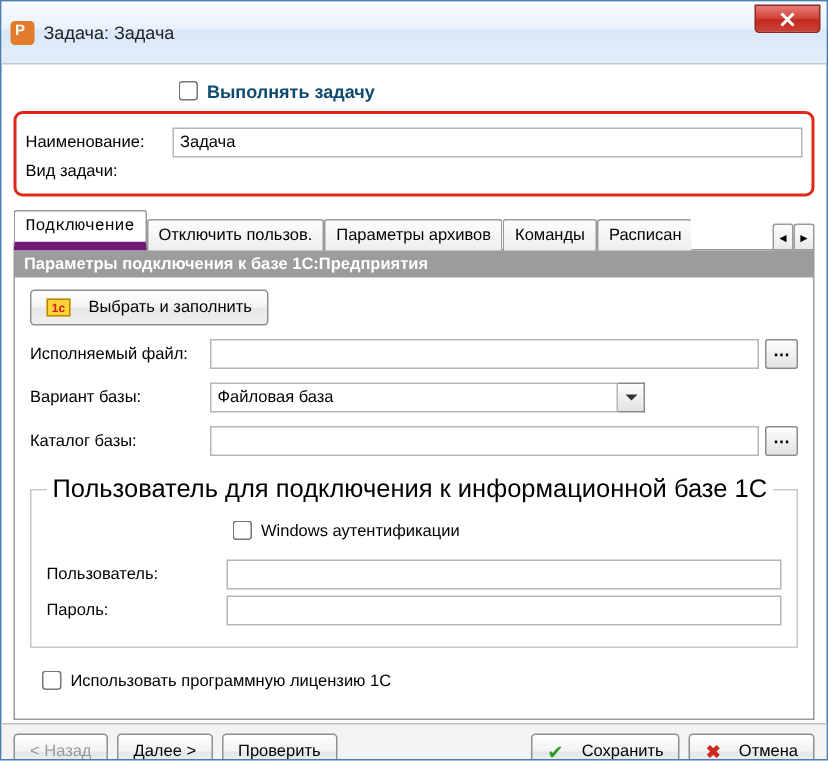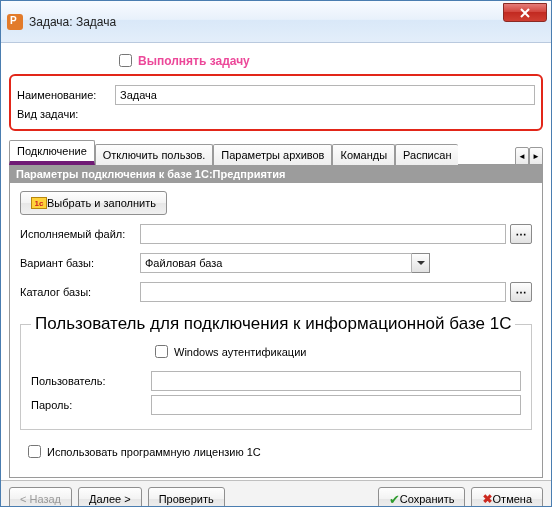--- a/index.html
+++ b/index.html
@@ -48,21 +48,21 @@
   .content {
     padding: 6px 8px 2px 8px;
   }
 
   
   .exec-row {
     display: flex; align-items: center;
     padding: 2px 0 4px 106px;
   }
   .exec-row input[type=checkbox] { margin-right: 6px; }
-  .exec-row label { font-weight: bold; color: #ec4899; font-size: 12px; }
+  .exec-row label { font-weight: bold; color: #0c4a6e; font-size: 12px; }
 
   
   .red-group {
     border: 2px solid #e22619;
     border-radius: 6px;
     padding: 6px 6px;
     margin-bottom: 8px;
   }
   .form-row {
     display: flex; align-items: center;
@@ -113,23 +113,24 @@
     background: linear-gradient(to bottom,#fdfdfd,#eeeeee);
     margin-right: 0px;
     border-radius: 2px 2px 0 0;
     cursor: pointer;
     font-size: 11px;
     position: relative;
     top: 1px;
   }
   .tab.active {
     background: #fff;
-    border-bottom: 4px solid #701a75;
+    border-bottom: 6px solid #701a75;
     top: 1px;
     z-index: 2;
+    font-family: Liberation Mono, monospace;
   }
   .tab-scroll {
     display: flex; gap: 0;
     margin-left: auto;
   }
   .tab-scroll .scroll-btn {
     width: 14px; height: 18px;
     border: 1px solid #9a9a9a;
     background: linear-gradient(to bottom,#fdfdfd,#eaeaea);
     display: flex; align-items: center; justify-content: center;
@@ -152,21 +153,21 @@
     font-size: 11px;
   }
   .tab-inner { padding: 8px 10px 0 10px; }
 
   .btn {
     height: 24px;
     border: 1px solid #8f8f8f;
     background: linear-gradient(to bottom,#fefefe 0%,#f3f3f3 48%,#e7e7e7 52%,#f0f0f0 100%);
     border-radius: 3px;
     padding: 0 10px;
-    display: inline-flex; align-items: center; gap: 0;
+    display: inline-flex; align-items: center; gap: 12px;
     cursor: pointer;
     font-size: 11px;
   }
   .btn .ic-1c {
     width: 16px; height: 12px;
     background: #ffd23a;
     border: 1px solid #b8860b;
     font-size: 8px; font-weight: bold;
     display: flex; align-items: center; justify-content: center;
     color: #c22;

